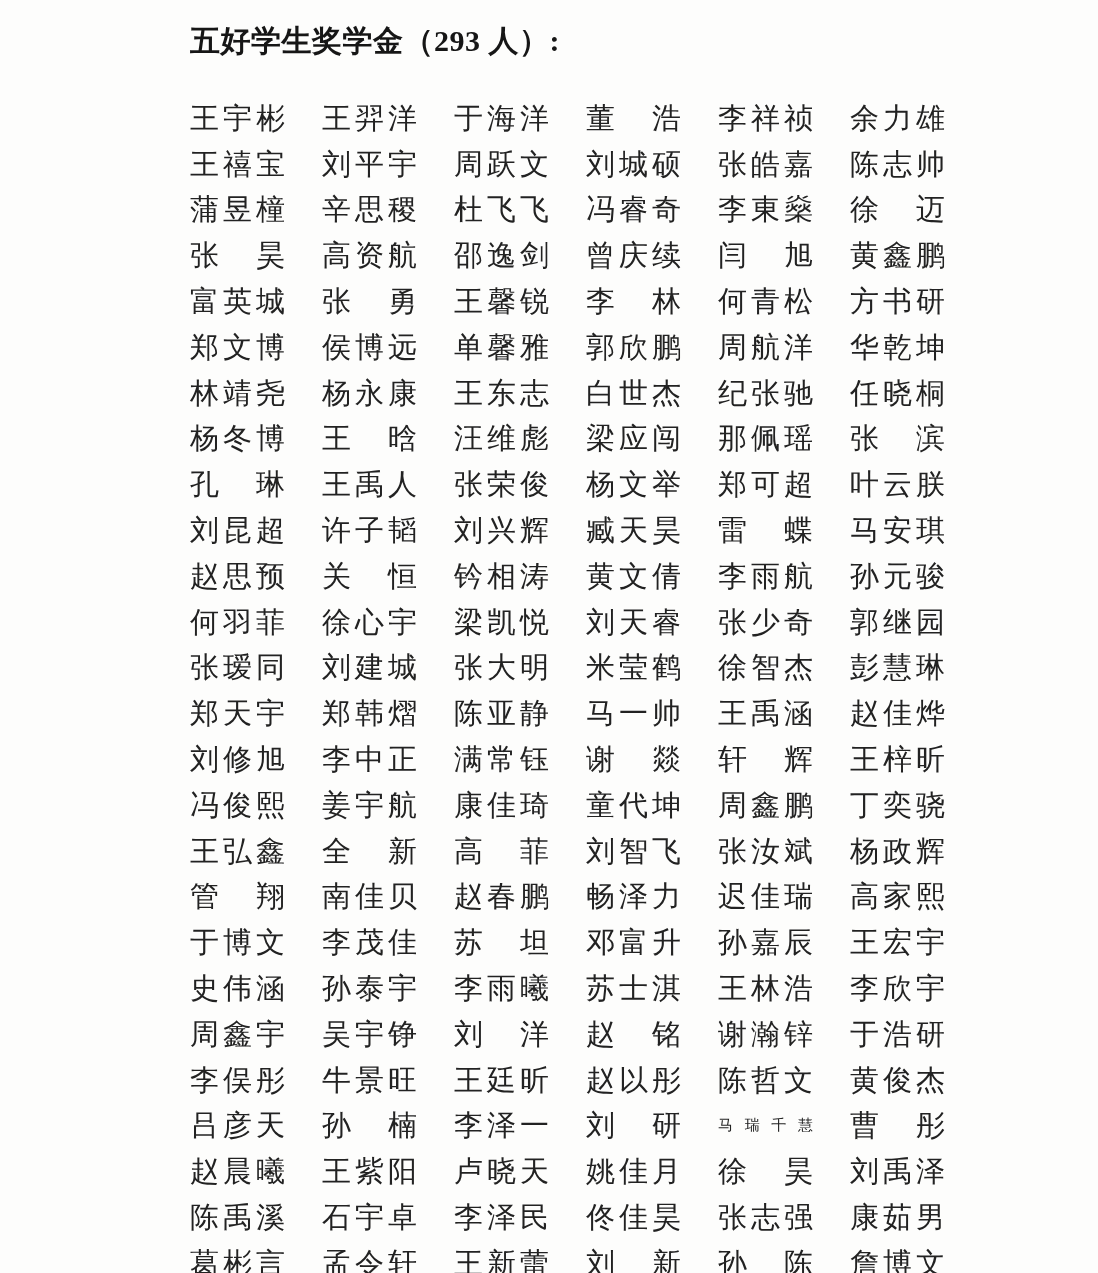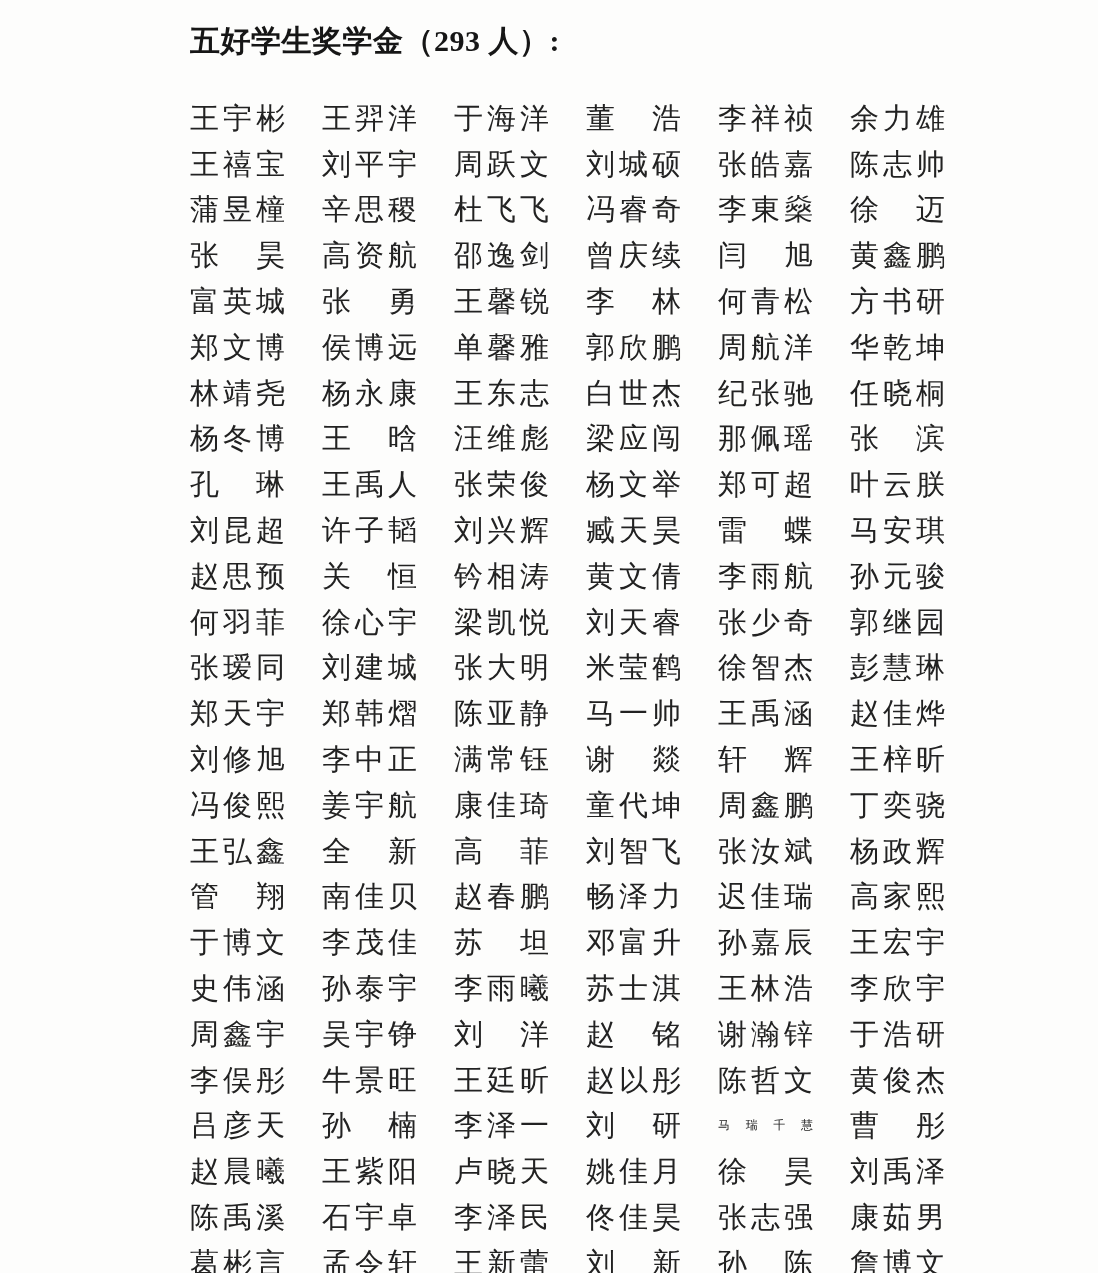--- a/index.html
+++ b/index.html
@@ -42,21 +42,21 @@
     width: 95px;
     font-size: 29px;
     line-height: 32px;
     text-align: justify;
     text-align-last: justify;
     -moz-text-align-last: justify;
     white-space: nowrap;
     color: #222;
   }
   .name-cell.small {
-    font-size: 12px;
+    font-size: 15px;
     line-height: 32px;
   }
 </style>
 </head>
 <body>
 
 <div class="page">
   <h1 class="doc-title">五好学生奖学金（293 人）:</h1>
 
   <div class="name-grid">

